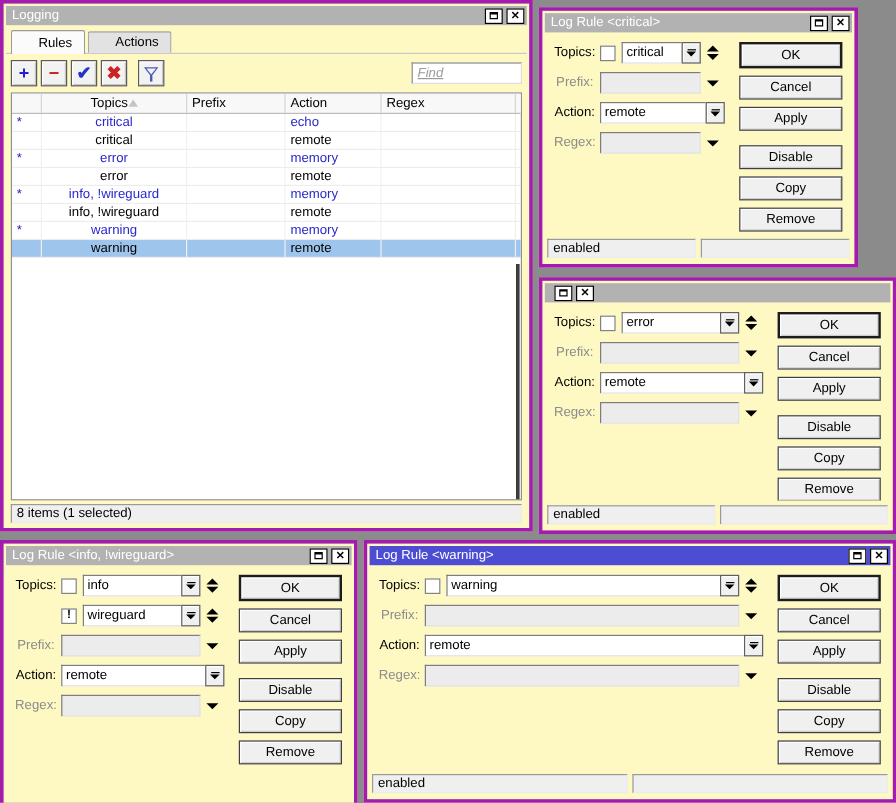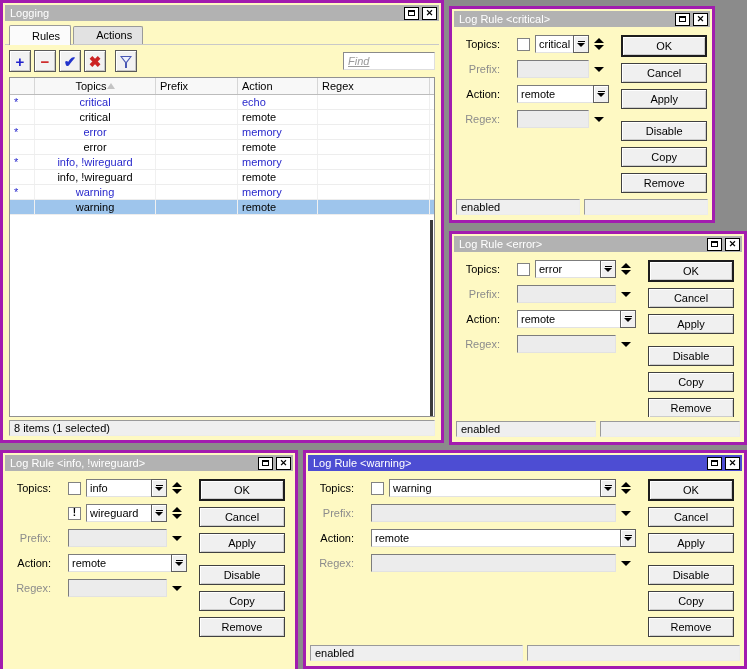--- a/index.html
+++ b/index.html
@@ -75,21 +75,21 @@
     background:#efefef;display:flex;align-items:center;padding:0 4px;height:16px;box-sizing:border-box;overflow:hidden;
   }
   .lstatus{margin:3px 4px 2px 4px}
   .dlg-status{display:flex;gap:4px;margin:4px 2px 2px 2px;flex:0 0 17px}
   .seg-left{flex:1}
   .seg-right{flex:1}
   
   .dlg-body{flex:1;display:flex;padding:8px 6px 0 4px;gap:12px;overflow:hidden}
   .form{flex:1;display:flex;flex-direction:column;gap:7px}
   .frow{display:flex;align-items:center;height:18px;flex:0 0 18px}
-  .flabel{flex:0 0 42px;width:42px;text-align:right;padding-right:17px;white-space:nowrap}
+  .flabel{flex:0 0 42px;width:42px;text-align:center;padding-right:0;white-space:nowrap}
   .flabel.dim{color:#8c8c8c}
   .checkbox{
     flex:0 0 13px;width:13px;height:13px;background:#fff;border:1px solid #828282;box-sizing:border-box;
     margin-right:5px;display:flex;align-items:center;justify-content:center;
     font-weight:bold;font-size:10px;line-height:1;
   }
   .input{
     background:#fff;border:1px solid #7d7d7d;border-bottom-color:#e2e2e2;border-right-color:#e2e2e2;
     box-sizing:border-box;height:18px;display:flex;align-items:center;padding:0 3px;
     overflow:hidden;white-space:nowrap;flex:1;
@@ -321,21 +321,20 @@
         <div class="btn">Remove</div>
       </div>
     </div>
     <div class="dlg-status">
       <span class="seg seg-left">enabled</span>
       <span class="seg seg-right"></span>
     </div>
   </div>
 <div class="window dialog" style="left:449px;top:231px;width:298px;height:214px">
     <div class="titlebar">
-      <span class="title">Log Rule &lt;error&gt;</span>
       <span class="winbtns">
         <span class="winbtn">
           <span class="restore-glyph"></span>
         </span>
         <span class="winbtn">
           <span class="close-glyph">✕</span>
         </span>
       </span>
     </div>
     <div class="dlg-body">

